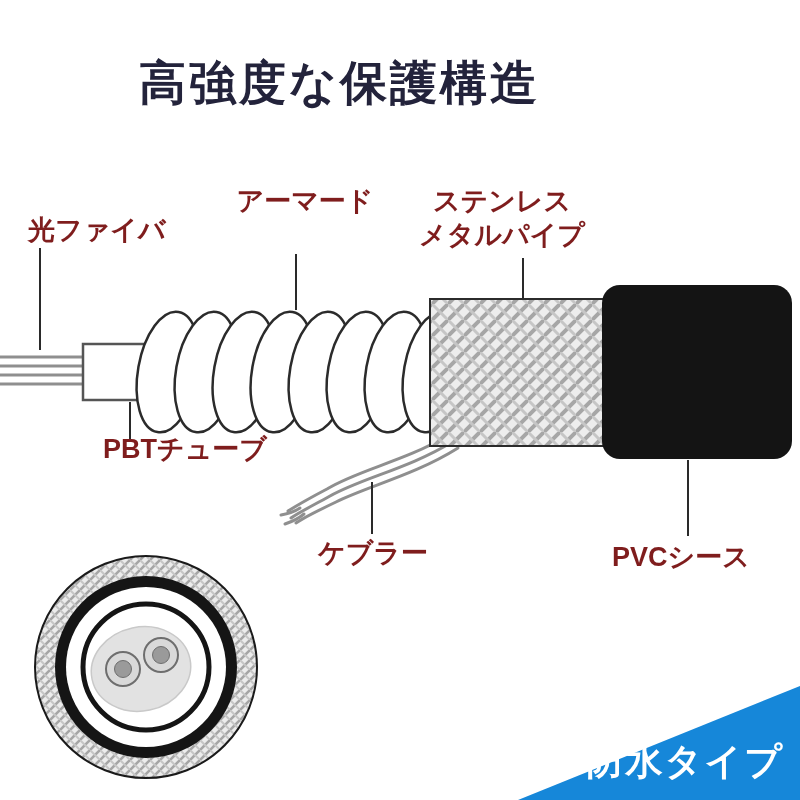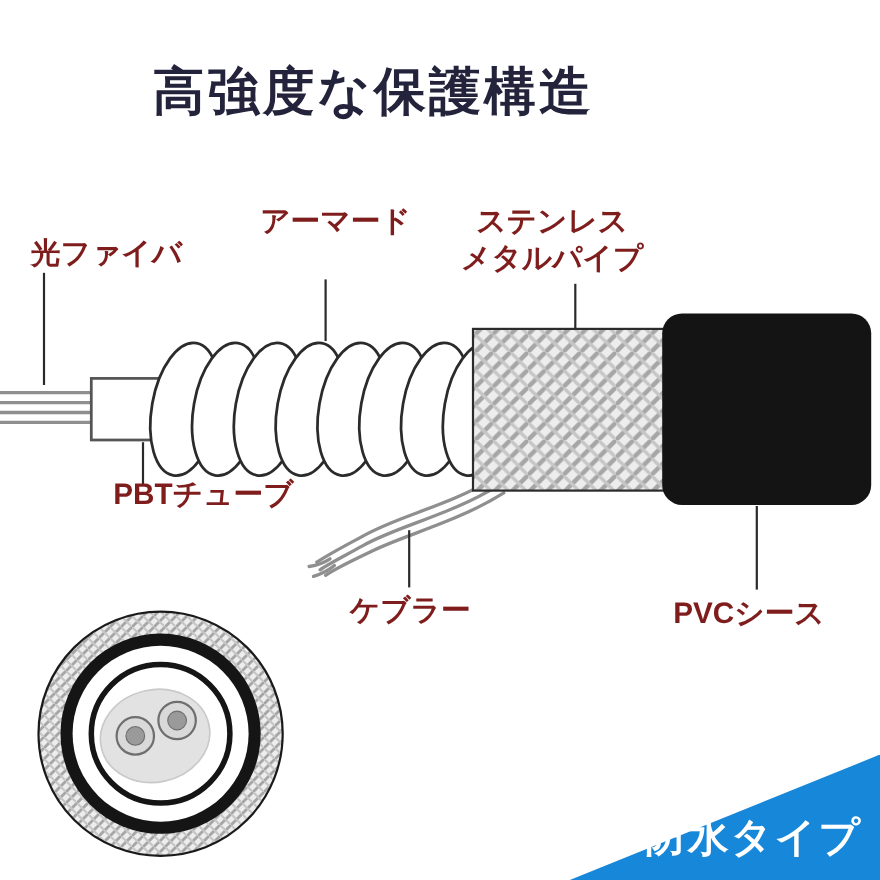--- a/index.html
+++ b/index.html
@@ -116,18 +116,18 @@
   <div>アーマード</div>
 </div>
 
 <div class="lbl center" style="left:502px;top:184px;">
   <div>ステンレス</div>
   <div>メタルパイプ</div>
 </div>
 
 <div class="lbl" style="left:55px;top:432px;margin-left:48px;">PBTチューブ</div>
 
-<div class="lbl" style="left:318px;top:538px;">ケブラー</div>
+<div class="lbl" style="left:318px;top:538px;font-family:Liberation Mono, monospace;">ケブラー</div>
 
 <div class="lbl" style="left:612px;top:540px;">PVCシース</div>
 
 <div class="banner"></div>
 <div class="banner-text">防水タイプ</div>
 
 </body></html>

